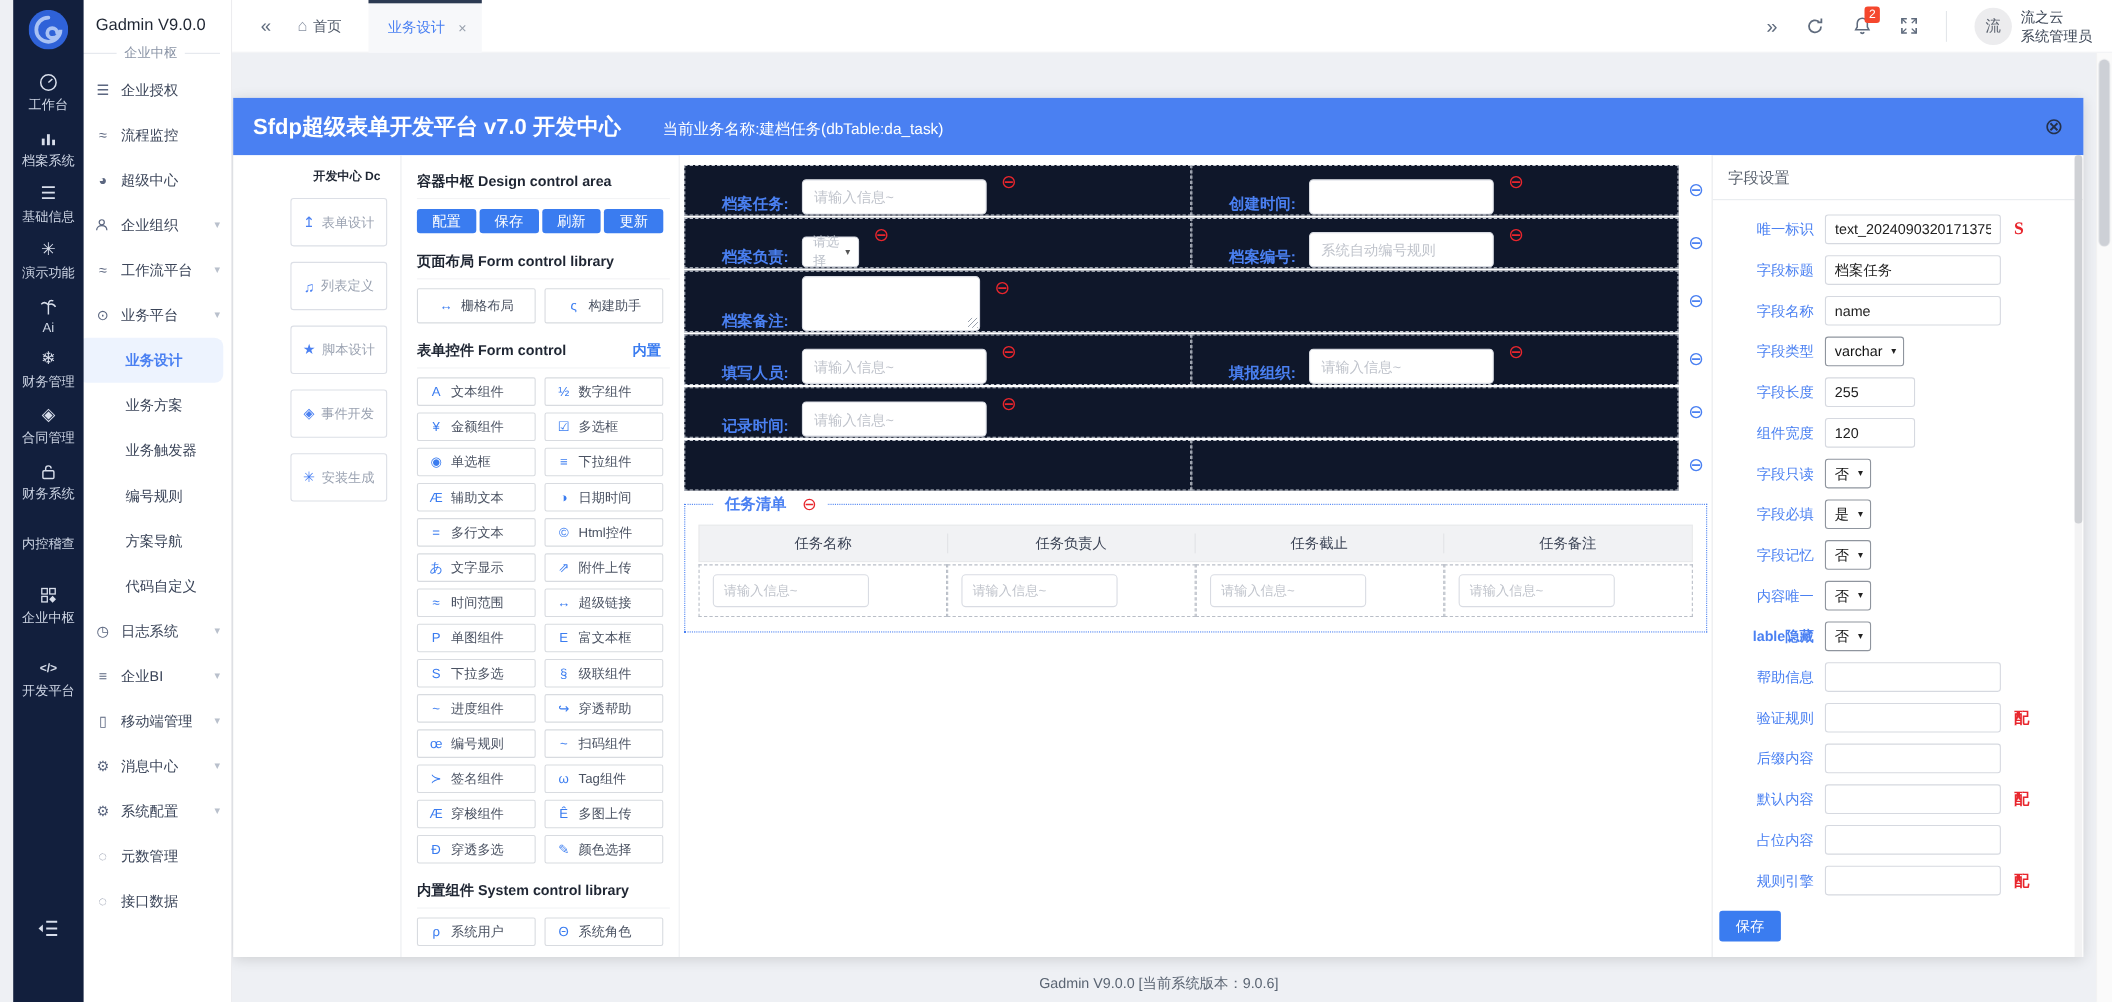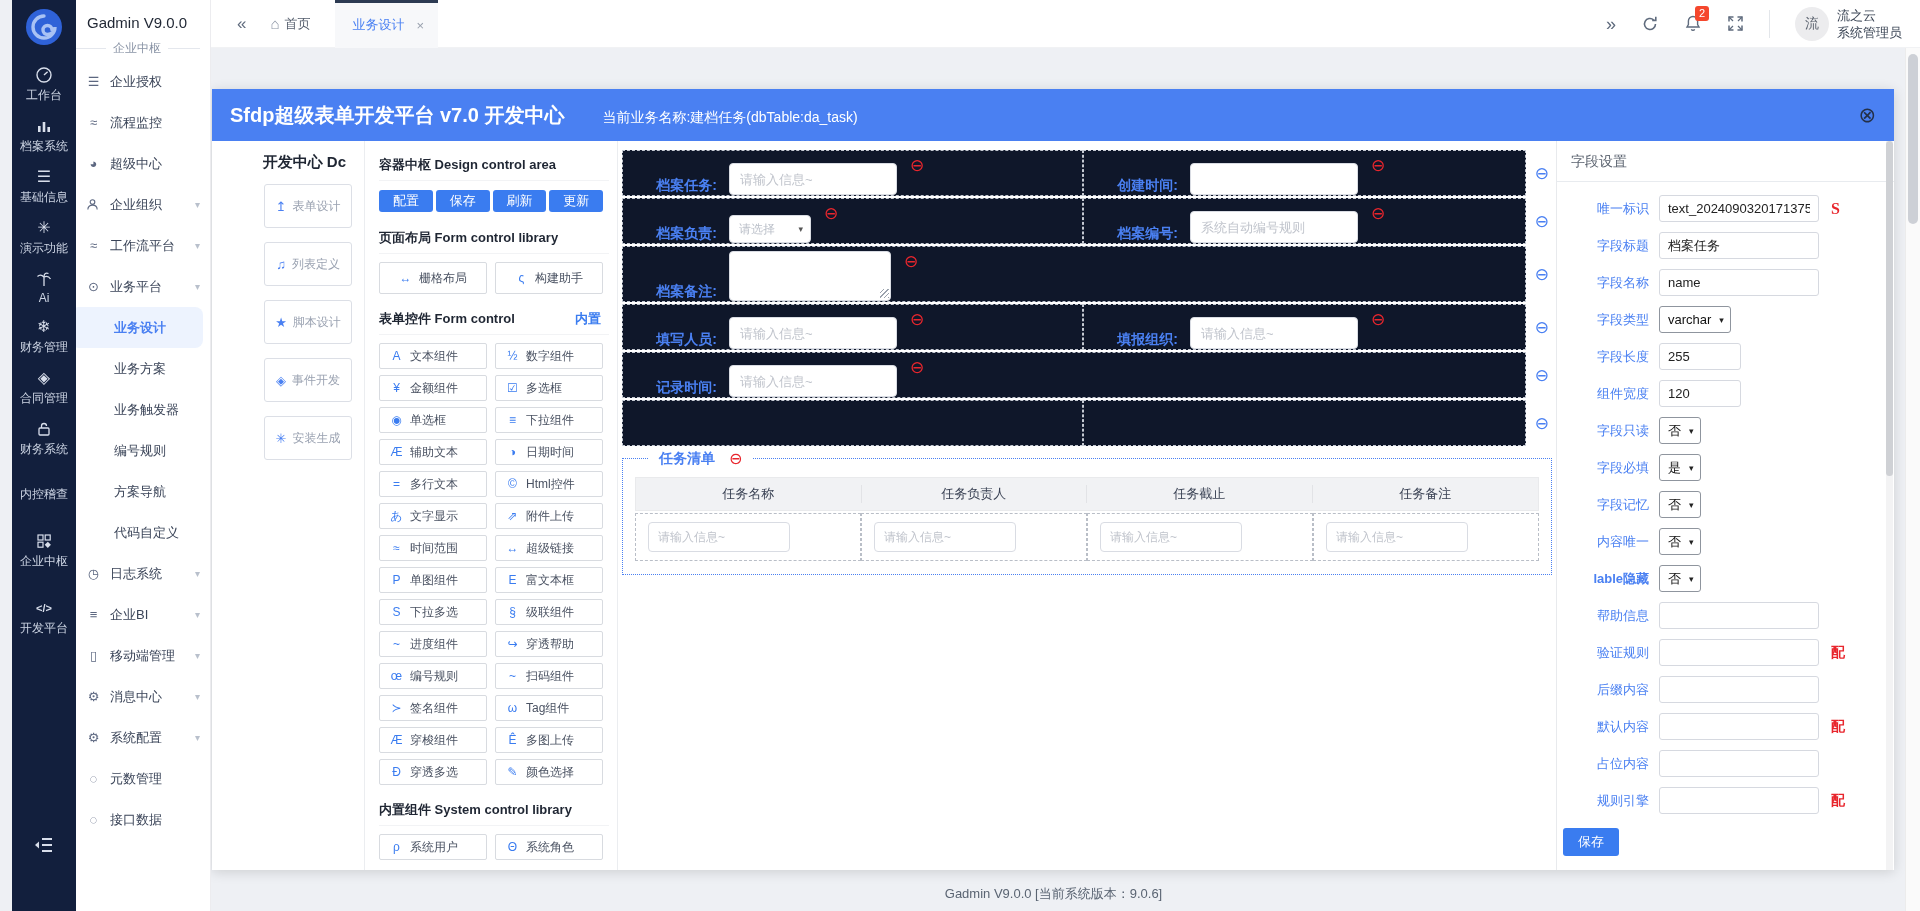--- a/index.html
+++ b/index.html
@@ -63,21 +63,21 @@
     box-shadow:0 2px 12px rgba(0,0,0,.14); }
   .m-header { height:52px; background:#4a80f2; display:flex; align-items:center; padding:0 18px; }
   .m-title { color:#fff; font-size:20px; font-weight:bold; }
   .m-sub { color:#fff; font-size:14px; margin-left:38px; margin-top:5px; }
   .m-close { margin-left:auto; color:#243049; font-size:21px; cursor:pointer; }
   .m-body { position:absolute; top:52px; left:0; right:0; bottom:0; display:flex; overflow:hidden; }
 
   
   .col1 { flex:0 0 153px; border-right:1px solid #ebedf0; padding:10px 12px 0 0;
     display:flex; flex-direction:column; align-items:flex-end; }
-  .col-head { font-size:15px; font-weight:bold; color:#1f2633; margin:2px 6px 12px 0; white-space:nowrap; }
+  .col-head { font-size:11px; font-weight:bold; color:#1f2633; margin:2px 6px 12px 0; white-space:nowrap; }
   .dev-btn { width:88px; height:44px; border:1px solid #dcdfe6; border-radius:3px; background:#fff;
     display:flex; align-items:center; justify-content:center; gap:6px; margin-bottom:14px;
     font-size:12px; color:#9aa2b1; cursor:pointer; }
   .dev-ic { color:#4a80f2; font-size:13px; }
 
   
   .col2 { flex:0 0 253px; border-right:1px solid #ebedf0; padding:8px 8px 0 14px; overflow:hidden; }
   .sec-head { font-size:13px; font-weight:bold; color:#1f2633; padding:7px 0 6px;
     border-bottom:1px solid #f2f3f5; display:flex; align-items:center; white-space:nowrap; }
   .badge-link { margin-left:auto; color:#3a7cf0; font-size:13px; margin-right:8px; cursor:pointer; }
@@ -98,21 +98,21 @@
   .cellL { flex:0 0 51%; } .cellR { flex:1; } .cellF { flex:1; }
   .f-label { color:#4a80f2; font-weight:bold; font-size:14px; width:94px; text-align:right;
     margin-right:12px; flex:none; white-space:nowrap; }
   .f-input { width:168px; height:32px; border:1px solid #d9dce3; border-radius:4px; padding:0 10px;
     font-size:13px; color:#333; outline:none; background:#fff; }
   input::placeholder, textarea::placeholder { color:#c0c4cc; }
   .f-minus { color:#e8262d; font-size:17px; margin-left:13px; align-self:flex-start; margin-top:5px;
     cursor:pointer; line-height:1.2; }
   .row-minus { position:absolute; right:3px; top:50%; transform:translateY(-50%); color:#4a80f2;
     font-size:17px; cursor:pointer; }
-  .f-select { width:82px; height:28px; border:1px solid #d9dce3; border-radius:4px; background:#fff;
+  .f-select { width:52px; height:28px; border:1px solid #d9dce3; border-radius:4px; background:#fff;
     display:flex; align-items:center; justify-content:space-between; padding:0 7px 0 9px;
     font-size:12px; color:#bcc1ca; cursor:pointer; }
   .f-select .car { color:#555; font-size:9px; }
   .ta-wrap { position:relative; }
   .f-ta { width:162px; height:50px; border:1px solid #d9dce3; border-radius:4px; padding:5px 8px;
     font-size:13px; resize:none; outline:none; display:block; }
   .ta-handle { position:absolute; right:2px; bottom:3px; width:9px; height:9px;
     background:repeating-linear-gradient(135deg,transparent 0 2.2px,#9aa2ad 2.2px 3.2px); }
   .sub-box { margin:12px 0 0; border:1px dotted #4a80f2; position:relative; padding:18px 12px 13px; }
   .sub-legend { position:absolute; top:-10px; left:26px; background:#fff; padding:0 10px;

